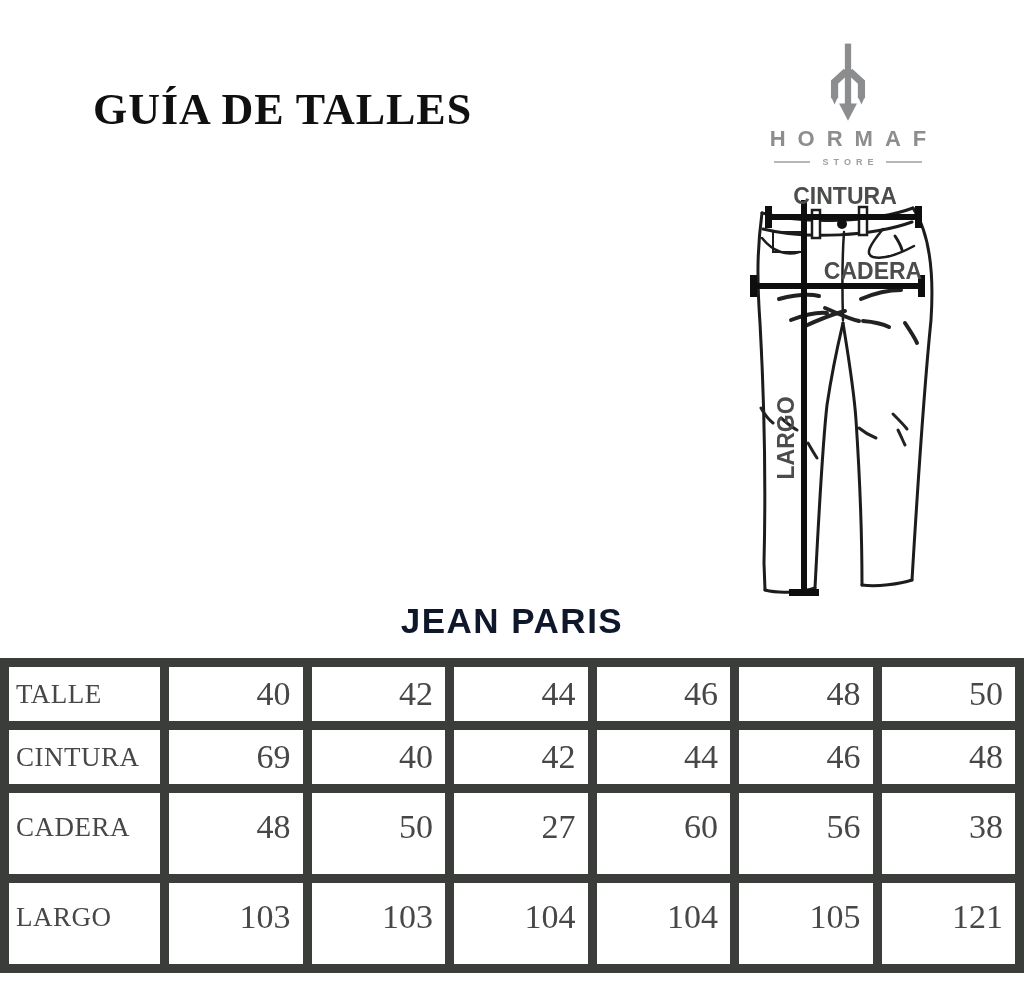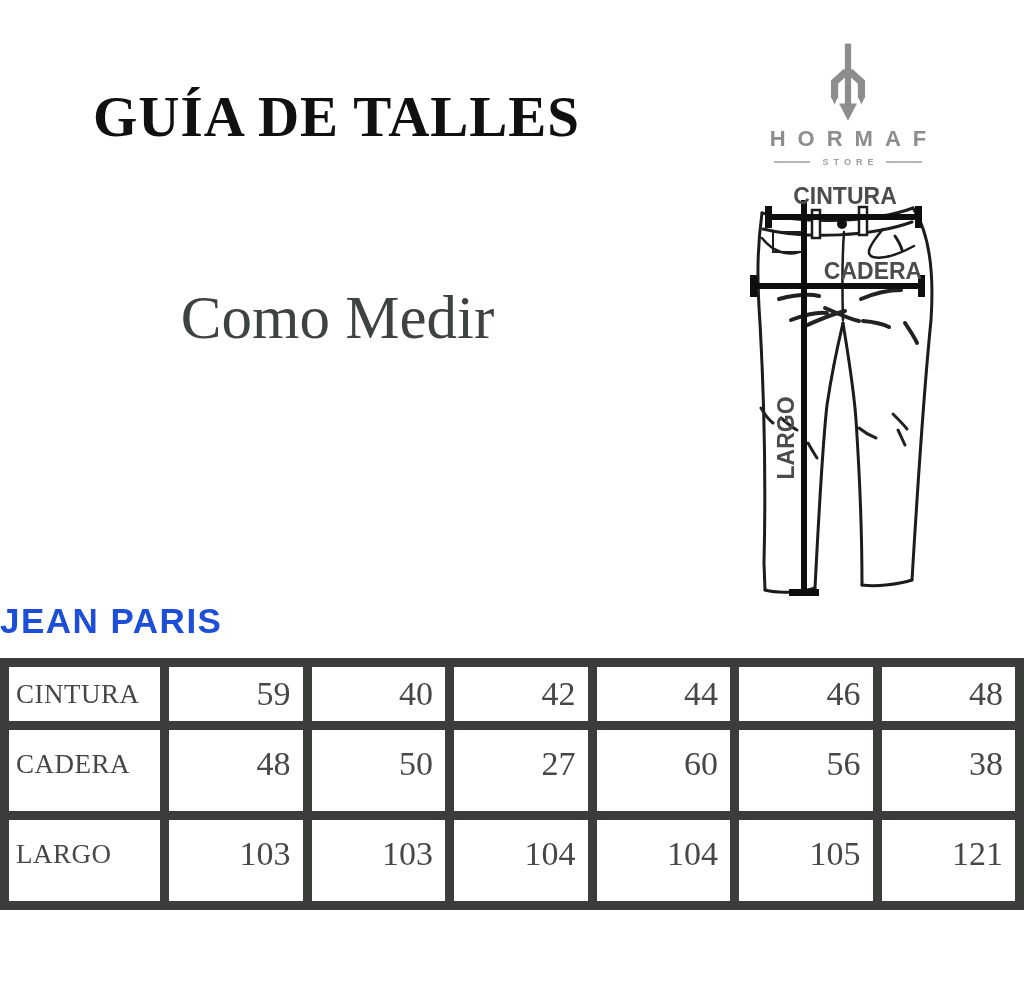--- a/index.html
+++ b/index.html
@@ -6,21 +6,21 @@
   body{
     width:1024px;height:1000px;background:#ffffff;position:relative;
     font-family:"Liberation Sans",sans-serif;overflow:hidden;
   }
   .canvas{position:absolute;inset:0;}
 
   
   .page-title{
     position:absolute;left:93px;top:84px;margin:0;
     font-family:"Liberation Serif",serif;font-weight:700;
-    font-size:57px;letter-spacing:1px;color:#101010;white-space:nowrap;
+    font-size:44px;letter-spacing:1px;color:#101010;white-space:nowrap;
   }
 
   
   .subtitle{
     position:absolute;left:55px;top:268px;width:565px;text-align:center;
     font-family:"Liberation Serif",serif;font-weight:400;
     font-size:61px;color:#3e4240;line-height:100px;
   }
 
   
@@ -35,22 +35,22 @@
   .brand-tagline .tag-text{
     font-size:9px;font-weight:700;letter-spacing:5px;padding-left:5px;color:#9aa0a2;
   }
 
   
   .diagram{position:absolute;left:715px;top:180px;width:310px;height:442px;}
   .dim-label{font-family:"Liberation Sans",sans-serif;font-weight:700;font-size:23px;fill:#4a4d4a;}
 
   
   .product-title{
-    position:absolute;top:601px;left:0;width:1024px;
-    font-weight:700;font-size:35px;letter-spacing:1.5px;color:#1d4ed8;
+    position:absolute;top:601px;left:0;width:1024px;text-align:center;
+    font-weight:700;font-size:35px;letter-spacing:1.5px;color:#0f172a;
   }
 
   
   table.size-table{
     position:absolute;top:658px;left:0;width:1024px;
     border-collapse:collapse;table-layout:fixed;background:#ffffff;
   }
   table.size-table td{
     border:9px solid #3a3d3a;background:#ffffff;
     font-family:"Liberation Serif",serif;color:#474747;vertical-align:middle;
@@ -61,21 +61,20 @@
   tr.r-tall td{height:66px;padding-bottom:14px;}
 </style>
 </head>
 <body>
 
 <div class="canvas">
 
   <h1 class="page-title">GUÍA DE TALLES</h1>
 
   <div class="subtitle">
-    <div>Como Medir</div>
   </div>
 
   <div class="brand">
     <svg width="54" height="86" viewBox="0 0 60 96" aria-hidden="true">
       <g fill="#8b8d8f" stroke="none">
         <rect x="26.5" y="4" width="7" height="70"></rect>
         <polygon points="20,71 40,71 30,90"></polygon>
         <polygon points="11,63 19,63 15,72"></polygon>
         <polygon points="41,63 49,63 45,72"></polygon>
       </g>
@@ -152,22 +151,31 @@
       <text class="dim-label" x="158" y="99" text-anchor="middle">CADERA</text>
       <text class="dim-label" x="79" y="258" text-anchor="middle" transform="rotate(-90 79 258)">LARGO</text>
     </svg>
   </div>
 
   <div class="product-title">JEAN PARIS</div>
 
   <table class="size-table">
     <tbody>
       <tr class="r-short">
+        <td class="lbl">TALLE</td>
+        <td class="val">40</td>
+        <td class="val">42</td>
+        <td class="val">44</td>
+        <td class="val">46</td>
+        <td class="val">48</td>
+        <td class="val">50</td>
+      </tr>
+      <tr class="r-short">
         <td class="lbl">CINTURA</td>
-        <td class="val">59</td>
+        <td class="val">69</td>
         <td class="val">40</td>
         <td class="val">42</td>
         <td class="val">44</td>
         <td class="val">46</td>
         <td class="val">48</td>
       </tr>
       <tr class="r-tall">
         <td class="lbl">CADERA</td>
         <td class="val">48</td>
         <td class="val">50</td>

